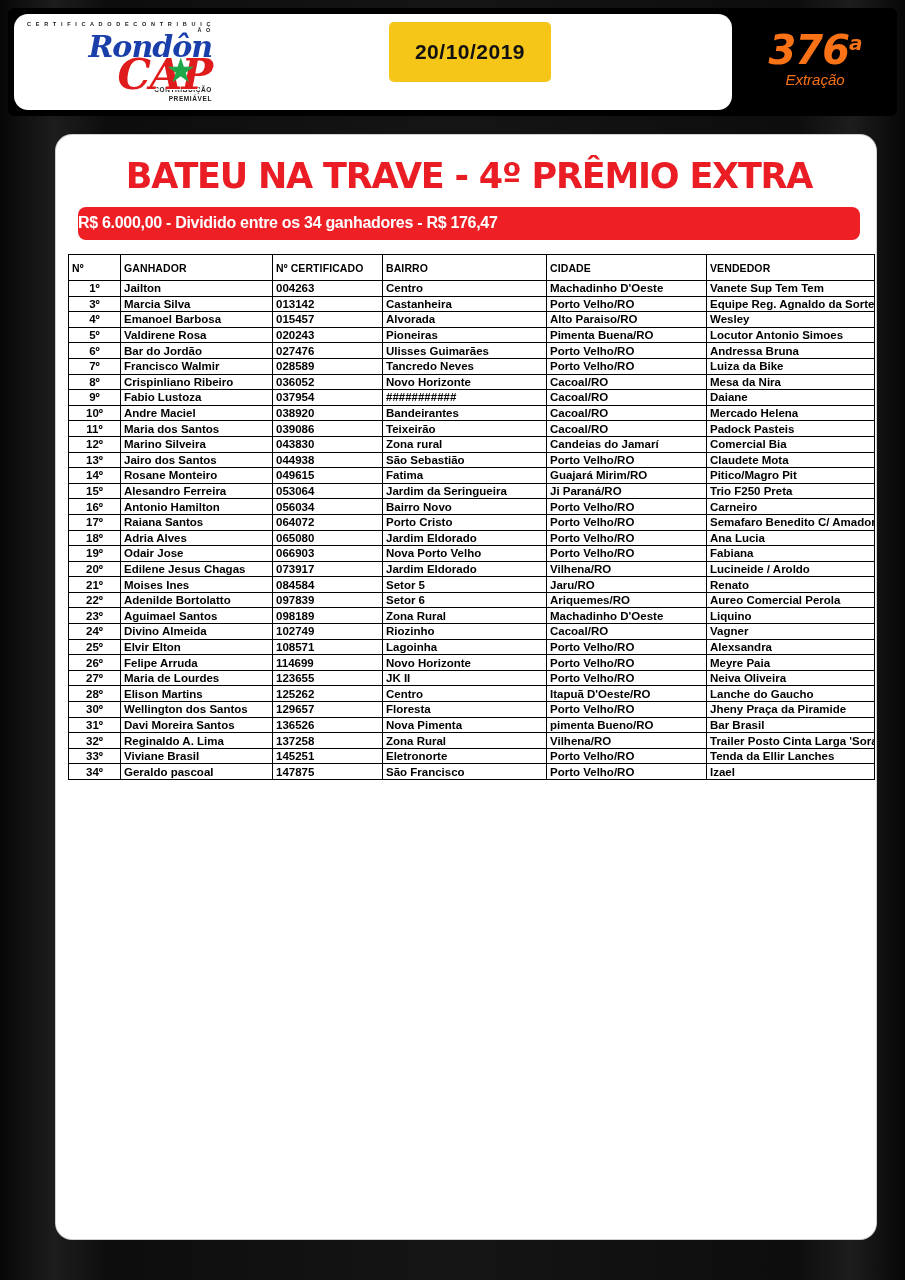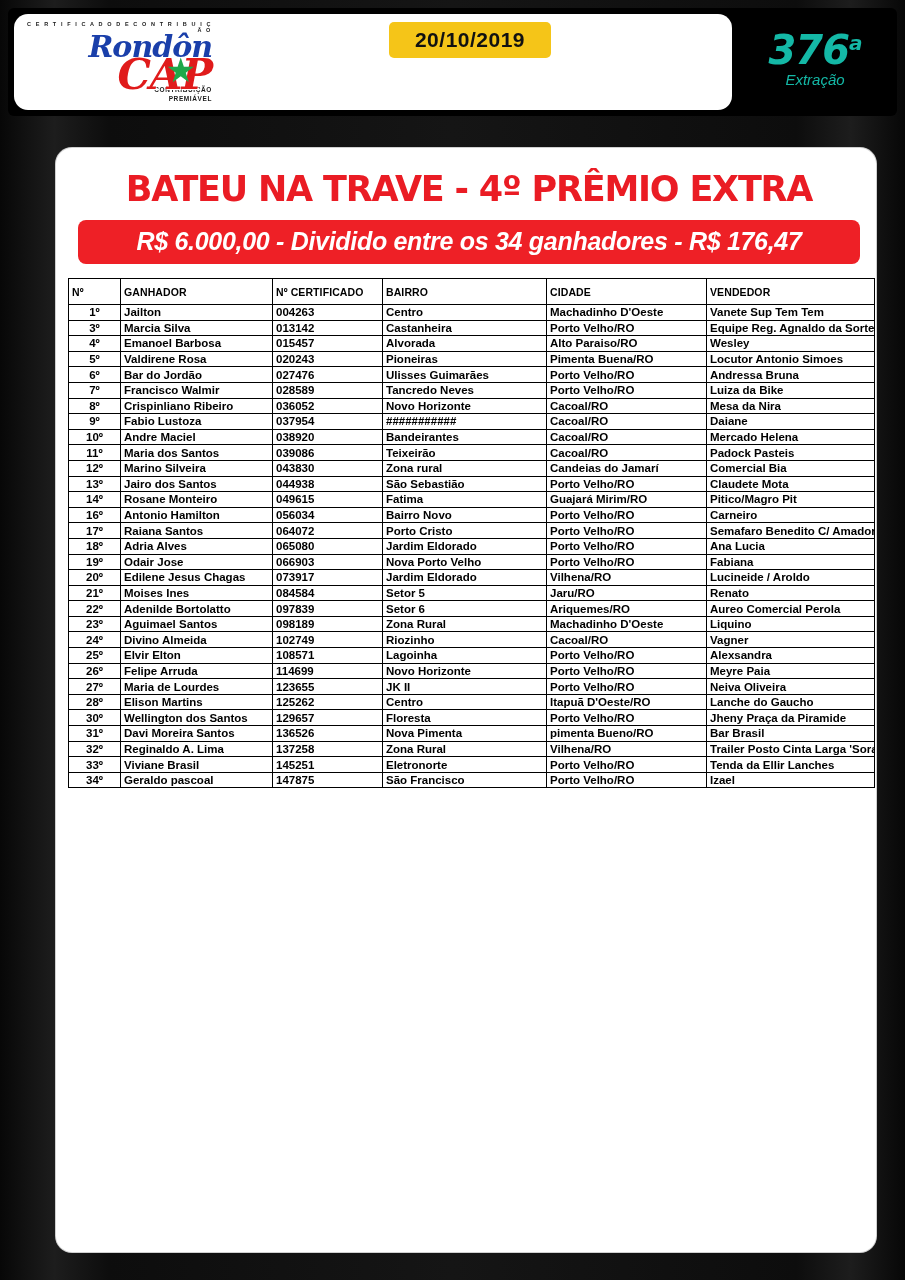--- a/index.html
+++ b/index.html
@@ -101,79 +101,77 @@
     color: #0d0d0d;
     line-height: 46px;
     margin-top: 4px;
   }
   .title-date {
     display: inline-block;
     background: #f5c518;
     color: #111;
     font-weight: bold;
     font-size: 21px;
-    padding: 6px 26px;
+    padding: 18px 26px;
     border-radius: 5px;
     margin-top: 4px;
     letter-spacing: 0.5px;
   }
   .extracao {
     position: absolute;
     right: 6px; top: 16px;
     width: 152px;
     text-align: center;
-    color: #14b8a6;
+    color: #f97316;
   }
   .extracao-num {
     font-family: "DejaVu Sans", sans-serif;
     font-weight: bold;
     font-style: italic;
     font-size: 40px;
     line-height: 38px;
     letter-spacing: -1px;
   }
   .extracao-num sup { font-size: 20px; }
   .extracao-label {
     font-weight: normal;
     font-style: italic;
     font-size: 15px;
     line-height: 22px;
   }
   
   .panel {
     position: absolute;
-    left: 48px; top: 140px;
+    left: 48px; top: 127px;
     width: 820px;
     height: 1104px;
     background: #ffffff;
     border-radius: 16px;
     box-shadow: 0 0 0 1px #d0d0d0;
     padding: 16px 6px 0 12px;
   }
   .headline {
     text-align: center;
     font-family: "DejaVu Sans", sans-serif;
     font-weight: bold;
     font-size: 35px;
     letter-spacing: -1.2px;
     color: #ea1c24;
     line-height: 42px;
     margin: 4px 0 10px 0;
   }
   .subbar {
     background: #ee2026;
     color: #ffffff;
-    text-align: center;
-    font-weight: bold;
-    font-size: 25px;
+    font-weight: bold;
+    font-size: 16px;
     letter-spacing: -0.3px;
     border-radius: 8px;
     padding: 7px 0 8px 0;
     margin: 0 10px 14px 10px;
-    font-style: italic;
   }
   
   table.winners {
     border-collapse: collapse;
     width: 806px;
     margin: 0 auto;
     table-layout: fixed;
   }
   table.winners th, table.winners td {
     border: 1px solid #000;
@@ -355,20 +353,28 @@
           </tr>
           <tr>
             <td class="pos">14º</td>
             <td class="name">Rosane Monteiro</td>
             <td>049615</td>
             <td>Fatima</td>
             <td>Guajará Mirim/RO</td>
             <td>Pitico/Magro Pit</td>
           </tr>
           <tr>
+            <td class="pos">15º</td>
+            <td class="name">Alesandro Ferreira</td>
+            <td>053064</td>
+            <td>Jardim da Seringueira</td>
+            <td>Ji Paraná/RO</td>
+            <td>Trio F250 Preta</td>
+          </tr>
+          <tr>
             <td class="pos">16º</td>
             <td class="name">Antonio Hamilton</td>
             <td>056034</td>
             <td>Bairro Novo</td>
             <td>Porto Velho/RO</td>
             <td>Carneiro</td>
           </tr>
           <tr>
             <td class="pos">17º</td>
             <td class="name">Raiana Santos</td>

